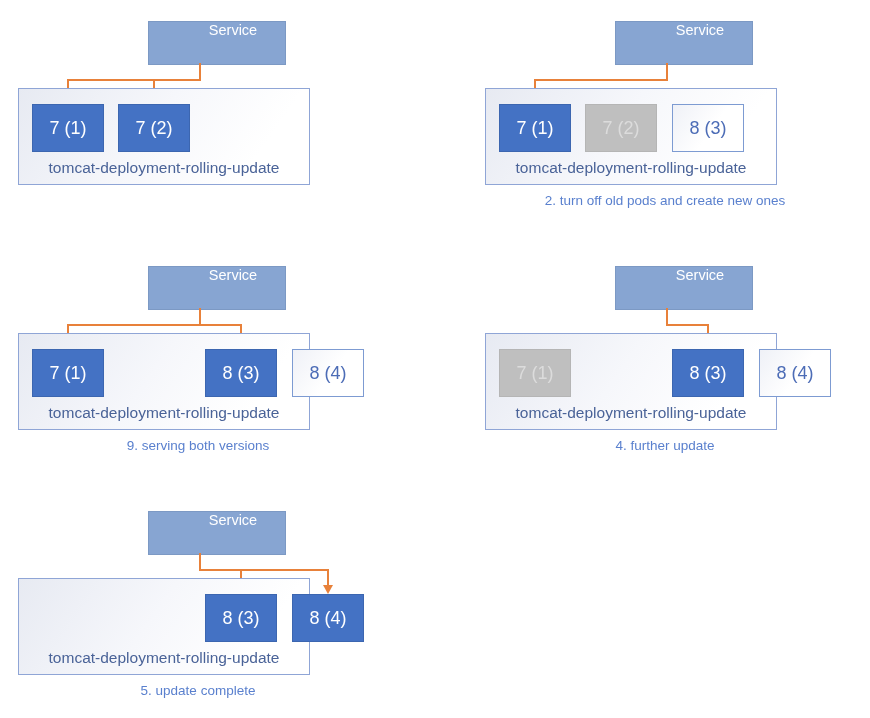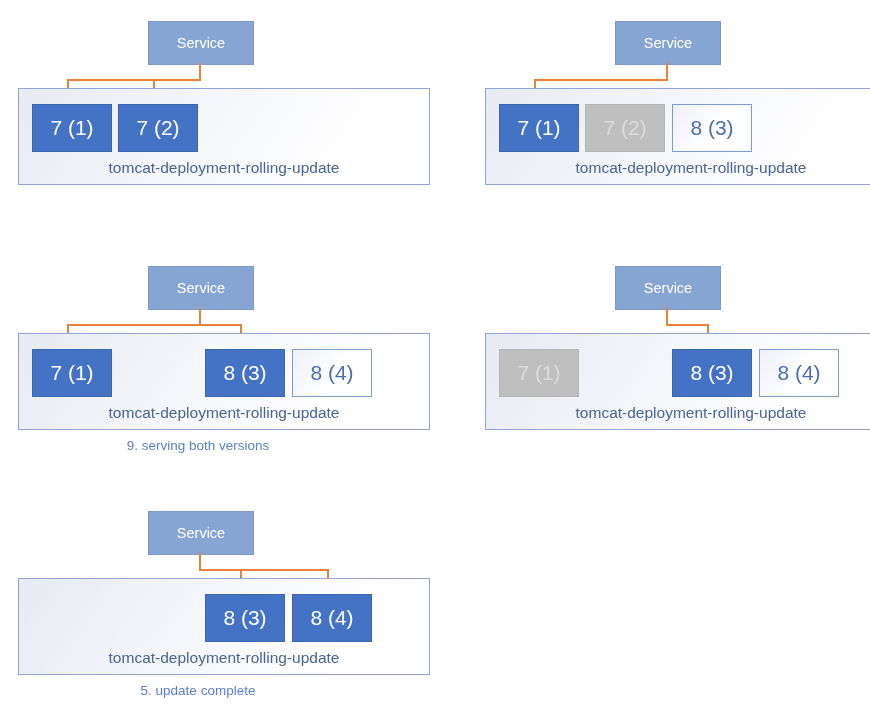--- a/index.html
+++ b/index.html
@@ -22,54 +22,55 @@
   }
   .service {
     position: absolute;
     left: 148px;
     top: 21px;
     width: 104px;
     height: 42px;
     background: var(--service_fill);
     border: 1px solid var(--service_border);
     display: flex;
-    align-items: center;
+    align-items: flex-start;
     justify-content: center;
     color: #ffffff;
     font-size: 14.5px;
+    padding-left: 32px;
   }
   .deployment {
     position: absolute;
     left: 18px;
     top: 88px;
-    width: 412px;
+    width: 292px;
     height: 97px;
     border: 1px solid var(--deployment_border);
     background: linear-gradient(125deg, #e7eaf2 0%, #f6f7fb 45%, #ffffff 80%);
     box-sizing: border-box;
   }
   .dep-label {
     position: absolute;
     left: 0;
     right: 0;
     bottom: 7px;
     text-align: center;
     color: var(--deployment_text);
     font-size: 15.5px;
   }
   .pod {
     position: absolute;
     top: 104px;
-    width: 80px;
+    width: 72px;
     height: 48px;
     box-sizing: border-box;
     display: flex;
     align-items: center;
     justify-content: center;
-    font-size: 21px;
+    font-size: 18px;
   }
   .pod.active {
     background: var(--pod_active_fill);
     border: 1px solid var(--pod_active_border);
     color: var(--pod_active_text);
   }
   .pod.off {
     background: var(--pod_off_fill);
     border: 1px solid var(--pod_off_border);
     color: var(--pod_off_text);
@@ -138,20 +139,21 @@
         <div class="head" style="left: 63px; top: 95px;"></div>
       </div>
       <div class="deployment">
         <div class="dep-label">tomcat-deployment-rolling-update</div>
       </div>
       <div class="pods">
         <div class="pod active" style="left: 32px;">7 (1)</div>
         <div class="pod off" style="left: 118px;">7 (2)</div>
         <div class="pod new" style="left: 205px;">8 (3)</div>
       </div>
+      <div class="caption">2. turn off old pods and create new ones</div>
     </section>
     <section class="stage" style="left: 0px; top: 245px;">
       <div class="service">
         <span>Service</span>
       </div>
       <div class="arrows">
         <div class="seg" style="left: 199px; top: 63px; width: 2px; height: 18px;"></div>
         <div class="seg" style="left: 67px; top: 79px; width: 175px; height: 2px;"></div>
         <div class="seg" style="left: 67px; top: 79px; width: 2px; height: 16px;"></div>
         <div class="head" style="left: 63px; top: 95px;"></div>
@@ -179,20 +181,21 @@
         <div class="head" style="left: 236px; top: 95px;"></div>
       </div>
       <div class="deployment">
         <div class="dep-label">tomcat-deployment-rolling-update</div>
       </div>
       <div class="pods">
         <div class="pod off" style="left: 32px;">7 (1)</div>
         <div class="pod active" style="left: 205px;">8 (3)</div>
         <div class="pod new" style="left: 292px;">8 (4)</div>
       </div>
+      <div class="caption">4. further update</div>
     </section>
     <section class="stage" style="left: 0px; top: 490px;">
       <div class="service">
         <span>Service</span>
       </div>
       <div class="arrows">
         <div class="seg" style="left: 199px; top: 63px; width: 2px; height: 18px;"></div>
         <div class="seg" style="left: 199px; top: 79px; width: 130px; height: 2px;"></div>
         <div class="seg" style="left: 240px; top: 79px; width: 2px; height: 16px;"></div>
         <div class="head" style="left: 236px; top: 95px;"></div>

